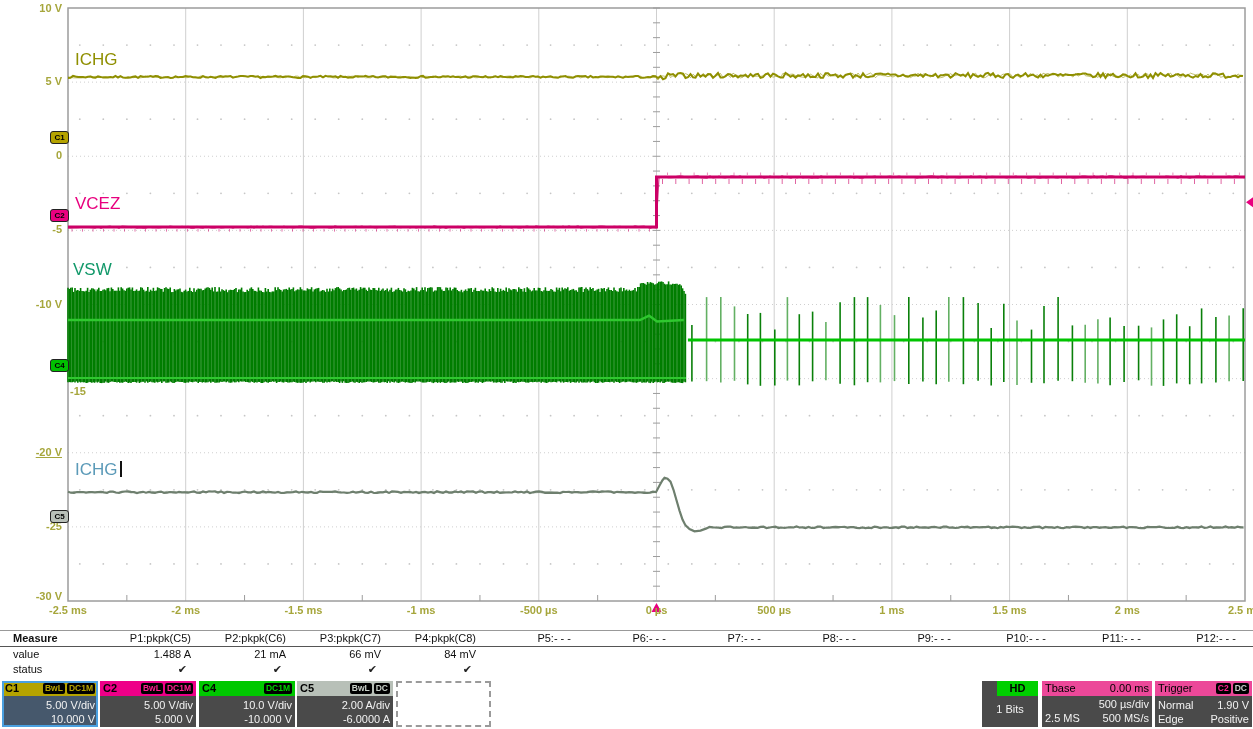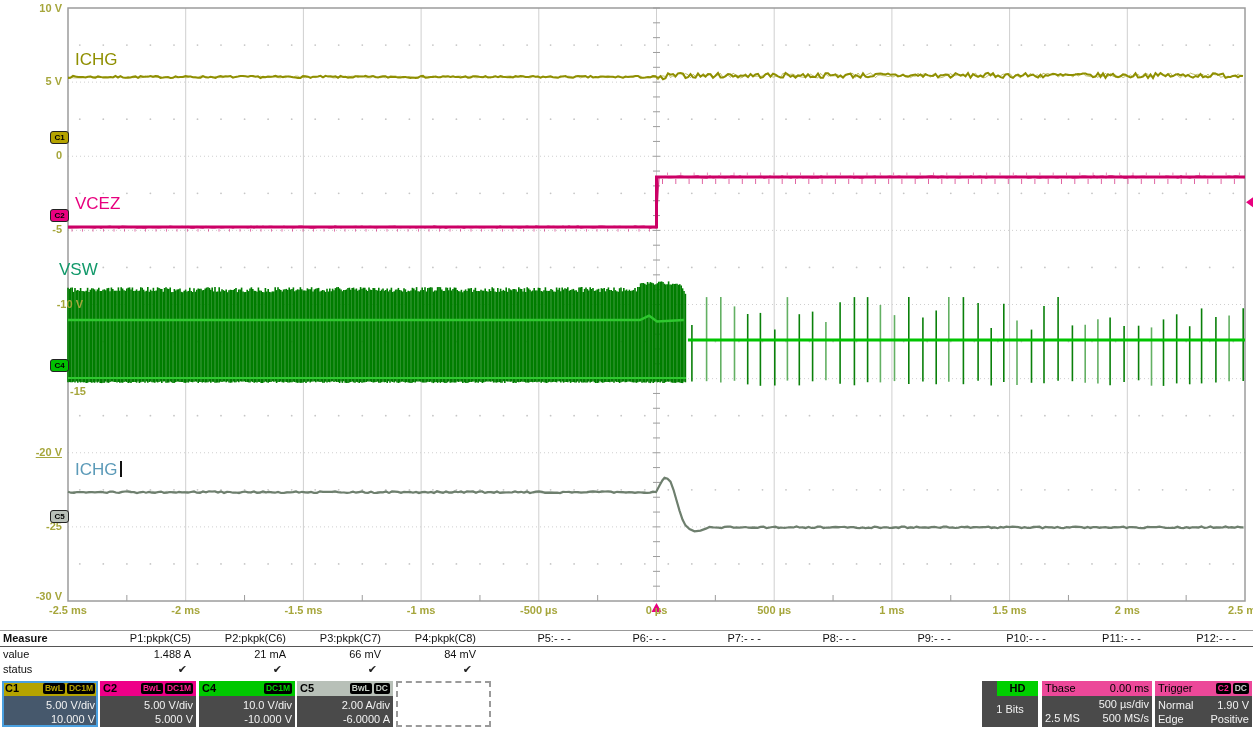--- a/index.html
+++ b/index.html
@@ -9,21 +9,21 @@
   .ylab{position:absolute;left:0;width:62px;text-align:right;font-size:11px;font-weight:bold;}
   .xlab{position:absolute;top:604px;width:80px;text-align:center;font-size:11px;font-weight:bold;}
   .tracelab{position:absolute;font-size:17px;}
   .caret{display:inline-block;width:2px;height:16px;background:#111;margin-left:2px;vertical-align:-2px;}
   .chip{position:absolute;left:50px;width:19px;height:13px;border:1px solid #222;border-radius:3px;
         font-size:8px;font-weight:bold;color:#000;text-align:center;line-height:12px;box-sizing:border-box;}
   
   .measure{position:absolute;left:0;top:630px;width:1253px;font-size:11px;color:#111;}
   .mrow{display:flex;height:15px;line-height:15px;}
   .mrow.mhead{border-top:1px solid #999;border-bottom:1px solid #555;}
-  .mlabel{width:98px;padding-left:3px;box-sizing:border-box;}
+  .mlabel{width:98px;padding-left:13px;box-sizing:border-box;}
   .mhead .mlabel{font-weight:bold;}
   .mcol{width:95px;text-align:right;padding-right:2px;box-sizing:border-box;white-space:nowrap;}
   .mcol.status{padding-right:6px;color:#222;}
   
   .box{position:absolute;top:681px;height:46px;box-sizing:border-box;background:#4a4a4a;color:#f2f2f2;font-size:11px;}
   .bhead{height:15px;line-height:15px;display:flex;align-items:center;padding:0 3px;box-sizing:border-box;color:#000;}
   .bhead .hid{font-weight:bold;}
   .spacer{flex:1;}
   .badge{background:#000;border-radius:2px;font-size:8.5px;font-weight:bold;padding:0 2px;height:11px;line-height:11px;margin-left:2px;}
   .bbody{padding:2px 3px 0 3px;text-align:right;line-height:14px;}
@@ -1147,21 +1147,21 @@
       <path d="M68.0 491.9 L71.0 493.0 L74.0 491.3 L77.0 492.3 L80.0 492.6 L83.0 491.7 L86.0 492.2 L89.0 492.8 L92.0 492.4 L95.0 492.6 L98.0 491.3 L101.0 492.7 L104.0 492.2 L107.0 492.9 L110.0 492.1 L113.0 491.6 L116.0 493.0 L119.0 492.4 L122.0 491.5 L125.0 491.6 L128.0 492.2 L131.0 493.0 L134.0 492.2 L137.0 492.5 L140.0 492.2 L143.0 491.6 L146.0 492.9 L149.0 491.4 L152.0 491.3 L155.0 491.8 L158.0 492.9 L161.0 491.9 L164.0 491.9 L167.0 491.3 L170.0 491.7 L173.0 491.4 L176.0 491.9 L179.0 492.7 L182.0 492.6 L185.0 491.4 L188.0 491.5 L191.0 492.3 L194.0 492.0 L197.0 492.9 L200.0 491.4 L203.0 492.2 L206.0 492.5 L209.0 491.5 L212.0 492.0 L215.0 491.4 L218.0 491.7 L221.0 491.6 L224.0 492.1 L227.0 491.3 L230.0 492.0 L233.0 492.5 L236.0 492.7 L239.0 491.6 L242.0 492.9 L245.0 492.0 L248.0 491.8 L251.0 493.0 L254.0 491.7 L257.0 491.7 L260.0 491.7 L263.0 493.1 L266.0 492.9 L269.0 492.0 L272.0 491.5 L275.0 492.5 L278.0 492.2 L281.0 492.3 L284.0 492.2 L287.0 491.7 L290.0 492.4 L293.0 491.8 L296.0 491.8 L299.0 491.8 L302.0 492.3 L305.0 491.5 L308.0 491.4 L311.0 492.4 L314.0 493.0 L317.0 492.1 L320.0 491.4 L323.0 492.3 L326.0 492.2 L329.0 491.6 L332.0 492.7 L335.0 492.3 L338.0 492.5 L341.0 492.9 L344.0 492.2 L347.0 493.1 L350.0 492.6 L353.0 492.2 L356.0 492.1 L359.0 491.8 L362.0 492.2 L365.0 492.7 L368.0 492.8 L371.0 491.4 L374.0 492.8 L377.0 491.7 L380.0 491.5 L383.0 492.0 L386.0 492.4 L389.0 493.0 L392.0 492.1 L395.0 491.3 L398.0 492.7 L401.0 492.0 L404.0 492.3 L407.0 491.6 L410.0 493.0 L413.0 492.1 L416.0 492.2 L419.0 491.7 L422.0 492.8 L425.0 492.1 L428.0 491.7 L431.0 492.5 L434.0 491.9 L437.0 492.4 L440.0 492.8 L443.0 491.6 L446.0 492.9 L449.0 491.9 L452.0 491.3 L455.0 492.6 L458.0 492.2 L461.0 492.9 L464.0 491.7 L467.0 492.7 L470.0 492.7 L473.0 492.6 L476.0 491.8 L479.0 492.6 L482.0 491.6 L485.0 492.9 L488.0 491.5 L491.0 491.4 L494.0 491.5 L497.0 492.9 L500.0 492.1 L503.0 491.5 L506.0 492.0 L509.0 491.5 L512.0 492.9 L515.0 491.4 L518.0 492.1 L521.0 492.4 L524.0 493.0 L527.0 492.7 L530.0 492.4 L533.0 492.6 L536.0 492.8 L539.0 492.5 L542.0 493.0 L545.0 491.7 L548.0 491.6 L551.0 491.5 L554.0 491.9 L557.0 492.6 L560.0 493.0 L563.0 492.2 L566.0 492.6 L569.0 491.8 L572.0 491.4 L575.0 491.5 L578.0 492.9 L581.0 492.1 L584.0 492.5 L587.0 493.0 L590.0 492.4 L593.0 492.8 L596.0 491.7 L599.0 492.3 L602.0 492.7 L605.0 491.8 L608.0 492.0 L611.0 492.1 L614.0 491.9 L617.0 491.5 L620.0 492.5 L623.0 492.9 L626.0 491.5 L629.0 492.6 L632.0 491.6 L635.0 492.2 L638.0 491.7 L641.0 492.0 L644.0 491.3 L647.0 492.7 L650.0 492.7 L653.0 492.8 L656.0 492.3 L656.5 491.3 L659.5 485.4 L662.5 480.2 L664.5 477.7 L667.5 478.8 L670.5 481.7 L673.5 489.8 L676.5 500.2 L679.5 510.6 L682.5 519.5 L685.5 525.4 L689.5 529.1 L694.5 531.3 L700.5 530.6 L706.5 528.4 L709.5 527.7 L712.5 526.8 L715.5 527.9 L718.5 527.6 L721.5 528.0 L724.5 527.3 L727.5 527.2 L730.5 526.5 L733.5 527.9 L736.5 526.8 L739.5 527.6 L742.5 526.4 L745.5 526.6 L748.5 527.6 L751.5 526.7 L754.5 526.6 L757.5 528.2 L760.5 526.9 L763.5 526.6 L766.5 527.8 L769.5 527.8 L772.5 527.0 L775.5 528.1 L778.5 526.6 L781.5 527.8 L784.5 527.2 L787.5 527.4 L790.5 526.6 L793.5 527.6 L796.5 526.6 L799.5 528.0 L802.5 526.9 L805.5 527.2 L808.5 527.5 L811.5 527.4 L814.5 527.3 L817.5 527.7 L820.5 526.8 L823.5 527.0 L826.5 527.8 L829.5 527.5 L832.5 527.9 L835.5 528.1 L838.5 528.1 L841.5 527.2 L844.5 526.9 L847.5 527.9 L850.5 527.0 L853.5 527.2 L856.5 527.2 L859.5 527.6 L862.5 527.7 L865.5 528.2 L868.5 528.0 L871.5 527.8 L874.5 526.9 L877.5 527.4 L880.5 528.2 L883.5 527.5 L886.5 526.7 L889.5 527.3 L892.5 526.8 L895.5 526.5 L898.5 526.5 L901.5 527.5 L904.5 527.4 L907.5 527.7 L910.5 526.4 L913.5 527.3 L916.5 527.8 L919.5 528.2 L922.5 526.5 L925.5 527.1 L928.5 527.2 L931.5 526.4 L934.5 526.7 L937.5 527.0 L940.5 527.1 L943.5 528.2 L946.5 527.9 L949.5 527.7 L952.5 526.7 L955.5 527.5 L958.5 527.5 L961.5 527.0 L964.5 528.0 L967.5 528.1 L970.5 527.5 L973.5 528.0 L976.5 527.5 L979.5 527.4 L982.5 527.8 L985.5 526.6 L988.5 526.7 L991.5 526.6 L994.5 526.7 L997.5 528.0 L1000.5 527.9 L1003.5 527.3 L1006.5 527.1 L1009.5 527.9 L1012.5 527.3 L1015.5 527.3 L1018.5 527.3 L1021.5 527.3 L1024.5 527.7 L1027.5 527.8 L1030.5 527.4 L1033.5 528.2 L1036.5 527.5 L1039.5 527.9 L1042.5 527.6 L1045.5 526.9 L1048.5 526.8 L1051.5 526.8 L1054.5 527.5 L1057.5 527.4 L1060.5 527.3 L1063.5 527.8 L1066.5 527.4 L1069.5 526.7 L1072.5 526.9 L1075.5 527.7 L1078.5 527.7 L1081.5 526.6 L1084.5 527.8 L1087.5 527.9 L1090.5 526.6 L1093.5 526.8 L1096.5 526.8 L1099.5 526.8 L1102.5 526.6 L1105.5 526.9 L1108.5 526.6 L1111.5 526.9 L1114.5 526.6 L1117.5 526.8 L1120.5 526.6 L1123.5 527.8 L1126.5 527.4 L1129.5 527.2 L1132.5 527.7 L1135.5 526.6 L1138.5 527.3 L1141.5 527.8 L1144.5 527.1 L1147.5 526.4 L1150.5 527.0 L1153.5 526.5 L1156.5 526.7 L1159.5 526.6 L1162.5 527.0 L1165.5 526.9 L1168.5 527.4 L1171.5 527.4 L1174.5 527.7 L1177.5 528.0 L1180.5 527.9 L1183.5 527.7 L1186.5 527.2 L1189.5 527.0 L1192.5 527.2 L1195.5 527.1 L1198.5 526.6 L1201.5 527.4 L1204.5 527.5 L1207.5 527.7 L1210.5 527.0 L1213.5 526.8 L1216.5 526.5 L1219.5 526.6 L1222.5 527.8 L1225.5 528.0 L1228.5 527.2 L1231.5 528.2 L1234.5 528.2 L1237.5 527.5 L1240.5 526.5 L1243.5 528.1 " fill="none" stroke="#6e7f6e" stroke-width="1" opacity="0.5"></path>
       <polygon points="651.5,612 661.5,612 656.5,603" fill="#e8007e"></polygon>
       <polygon points="1246,202.2075 1253,197.2075 1253,207.2075" fill="#e8007e"></polygon>
     </svg>
 
   <div id="ylabs">
       <div class="ylab" style="top: 2px; color: rgb(166, 166, 60);">10 V</div>
       <div class="ylab" style="top: 75.125px; color: rgb(166, 166, 60);">5 V</div>
       <div class="ylab" style="top: 149.25px; color: rgb(166, 166, 60);">0</div>
       <div class="ylab" style="top: 223.375px; color: rgb(166, 166, 60);">-5</div>
-      <div class="ylab" style="top: 297.5px; color: rgb(166, 166, 60); margin-left: 21px;">-10 V</div>
+      <div class="ylab" style="top: 297.5px; color: rgb(166, 166, 60);">-10 V</div>
       <div class="ylab" style="top: 385px; color: rgb(166, 166, 60); margin-left: 24px;">-15</div>
       <div class="ylab" style="top: 445.75px; color: rgb(166, 166, 60); text-decoration: underline;">-20 V</div>
       <div class="ylab" style="top: 519.875px; color: rgb(166, 166, 60);">-25</div>
       <div class="ylab" style="top: 590px; color: rgb(166, 166, 60);">-30 V</div>
     </div>
   <div id="xlabs">
       <div class="xlab" style="left: 28px; color: rgb(166, 166, 60);">-2.5 ms</div>
       <div class="xlab" style="left: 145.7px; color: rgb(166, 166, 60);">-2 ms</div>
       <div class="xlab" style="left: 263.4px; color: rgb(166, 166, 60);">-1.5 ms</div>
       <div class="xlab" style="left: 381.1px; color: rgb(166, 166, 60);">-1 ms</div>
@@ -1169,21 +1169,21 @@
       <div class="xlab" style="left: 616.5px; color: rgb(166, 166, 60);">0 µs</div>
       <div class="xlab" style="left: 734.2px; color: rgb(166, 166, 60);">500 µs</div>
       <div class="xlab" style="left: 851.9px; color: rgb(166, 166, 60);">1 ms</div>
       <div class="xlab" style="left: 969.6px; color: rgb(166, 166, 60);">1.5 ms</div>
       <div class="xlab" style="left: 1087.3px; color: rgb(166, 166, 60);">2 ms</div>
       <div class="xlab" style="left: 1205px; color: rgb(166, 166, 60);">2.5 ms</div>
     </div>
   <div id="tracelabs">
       <div class="tracelab" style="left: 75px; top: 50px;"><span style="color: rgb(143, 143, 0);">ICHG</span></div>
       <div class="tracelab" style="left: 75px; top: 194px;"><span style="color: rgb(232, 0, 126);">VCEZ</span></div>
-      <div class="tracelab" style="left: 59px; top: 260px;"><span style="color: rgb(18, 153, 106);">VSW</span></div>
+      <div class="tracelab" style="left: 73px; top: 260px;"><span style="color: rgb(18, 153, 106);">VSW</span></div>
       <div class="tracelab" style="left: 75px; top: 460px;"><span style="color: rgb(91, 154, 184);">ICHG</span><span class="caret"></span></div>
     </div>
   <div id="chips">
       <div class="chip" style="background: rgb(181, 163, 0); top: 131px;">C1</div>
       <div class="chip" style="background: rgb(234, 0, 128); top: 209px;">C2</div>
       <div class="chip" style="background: rgb(0, 192, 0); top: 359px;">C4</div>
       <div class="chip" style="background: rgb(185, 192, 185); top: 510px;">C5</div>
     </div>
 
   <div class="measure">

